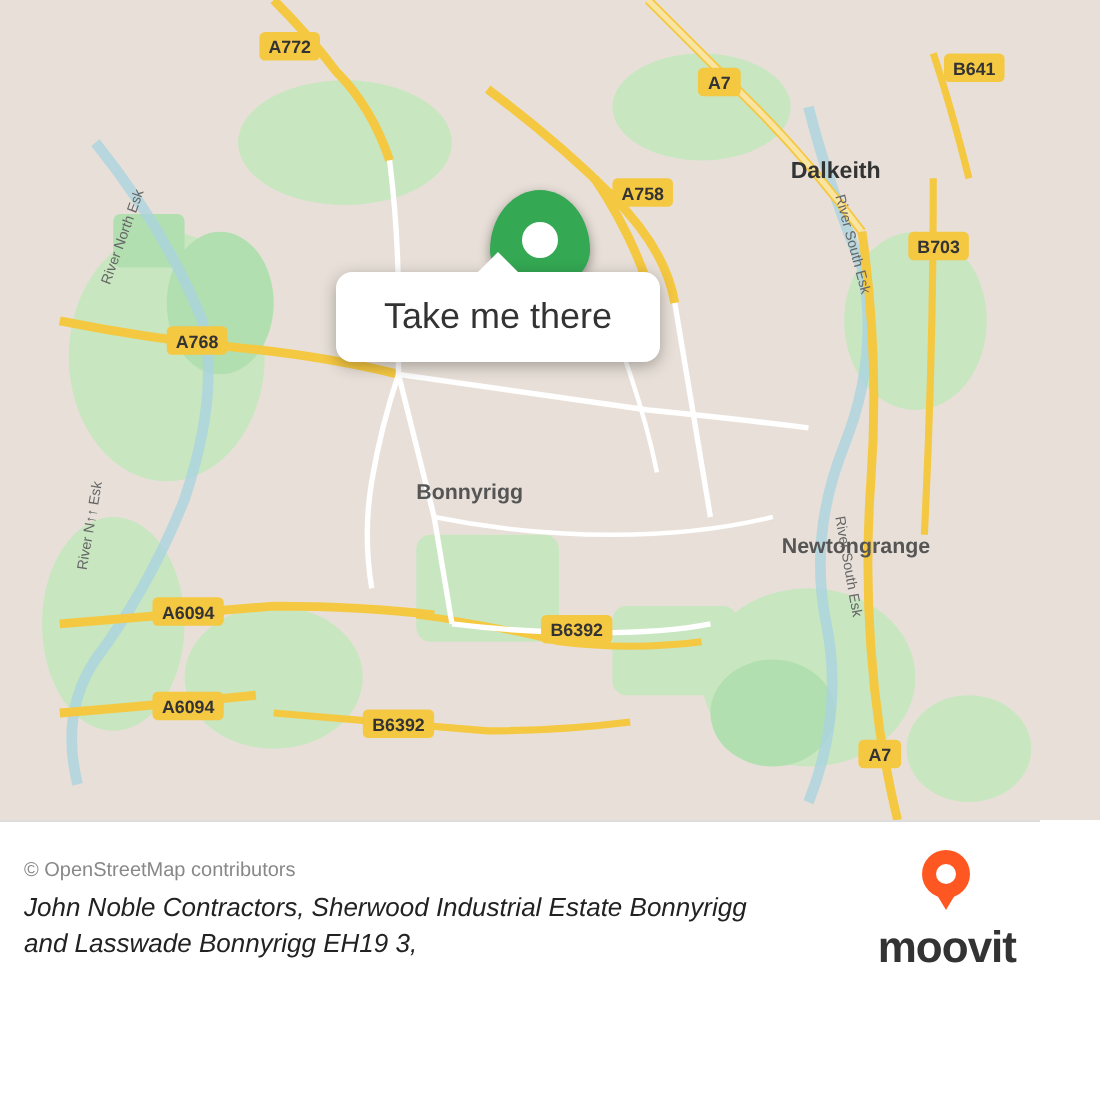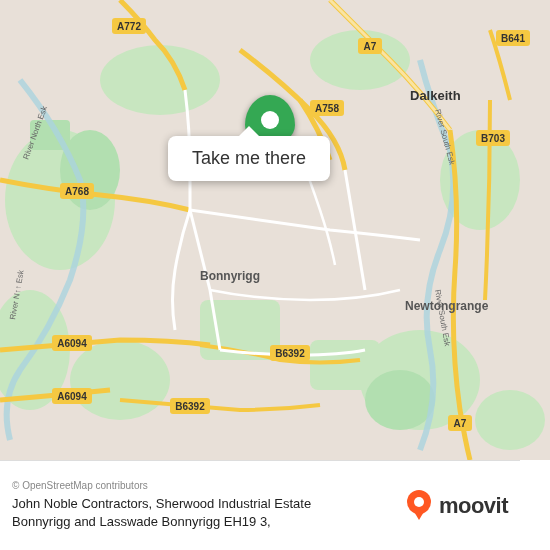--- a/index.html
+++ b/index.html
@@ -7,21 +7,21 @@
       width: 550px;
       height: 550px;
       overflow: hidden;
       font-family: Arial, sans-serif;
       position: relative;
     }
 
     
     #map-container {
       width: 550px;
-      height: 460px;
+      height: 410px;
       position: relative;
       background-color: #e8e0d8;
       overflow: hidden;
     }
 
     
     .map-svg {
       position: absolute;
       top: 0; left: 0;
       width: 100%; height: 100%;
@@ -124,28 +124,30 @@
     .info-copyright {
       font-size: 10px;
       color: #888;
       margin-bottom: 4px;
     }
 
     .info-address {
       font-size: 13px;
       color: #222;
       line-height: 1.4;
+      font-style: italic;
     }
 
     
     .moovit-logo {
       display: flex;
       align-items: center;
       gap: 4px;
       margin-left: 12px;
+      flex-direction: column;
     }
 
     .moovit-text {
       font-size: 22px;
       font-weight: bold;
       color: #333;
       letter-spacing: -0.5px;
     }
   </style>
 </head>

